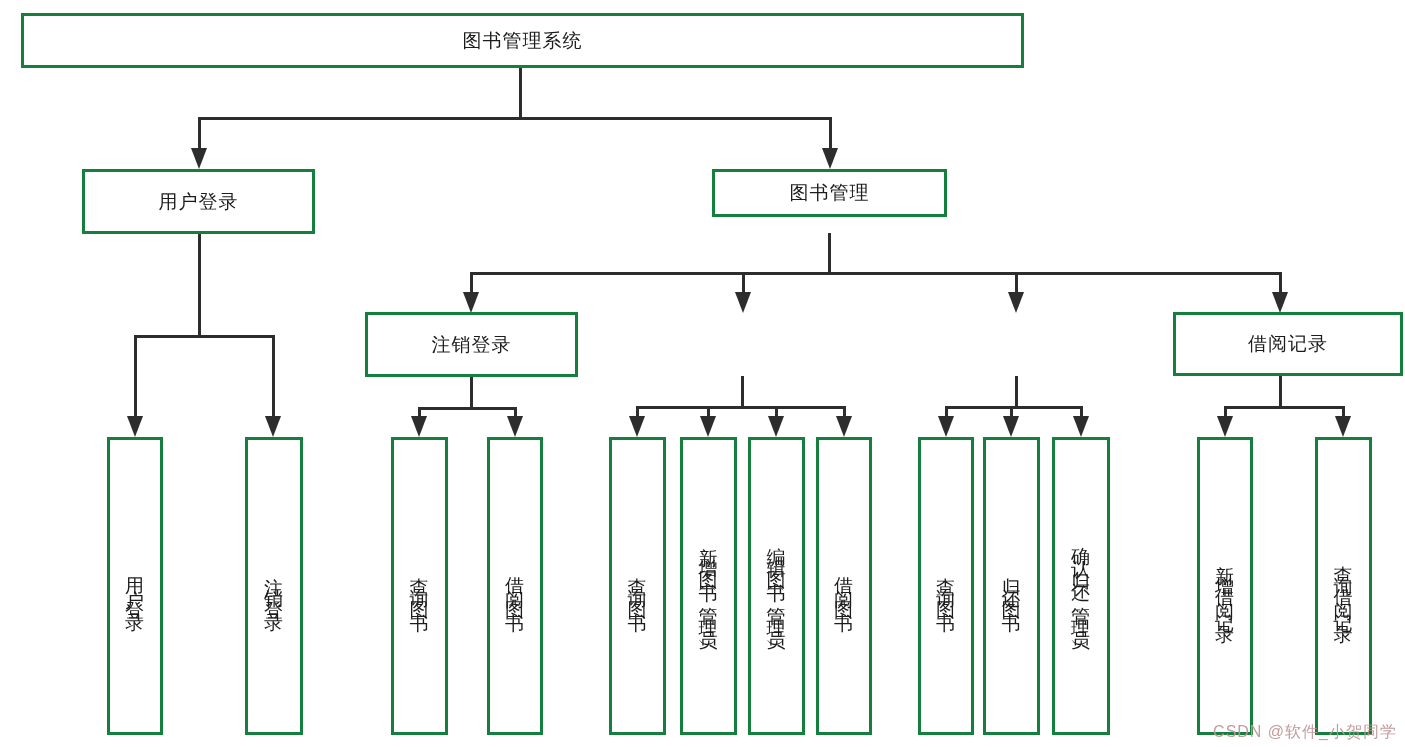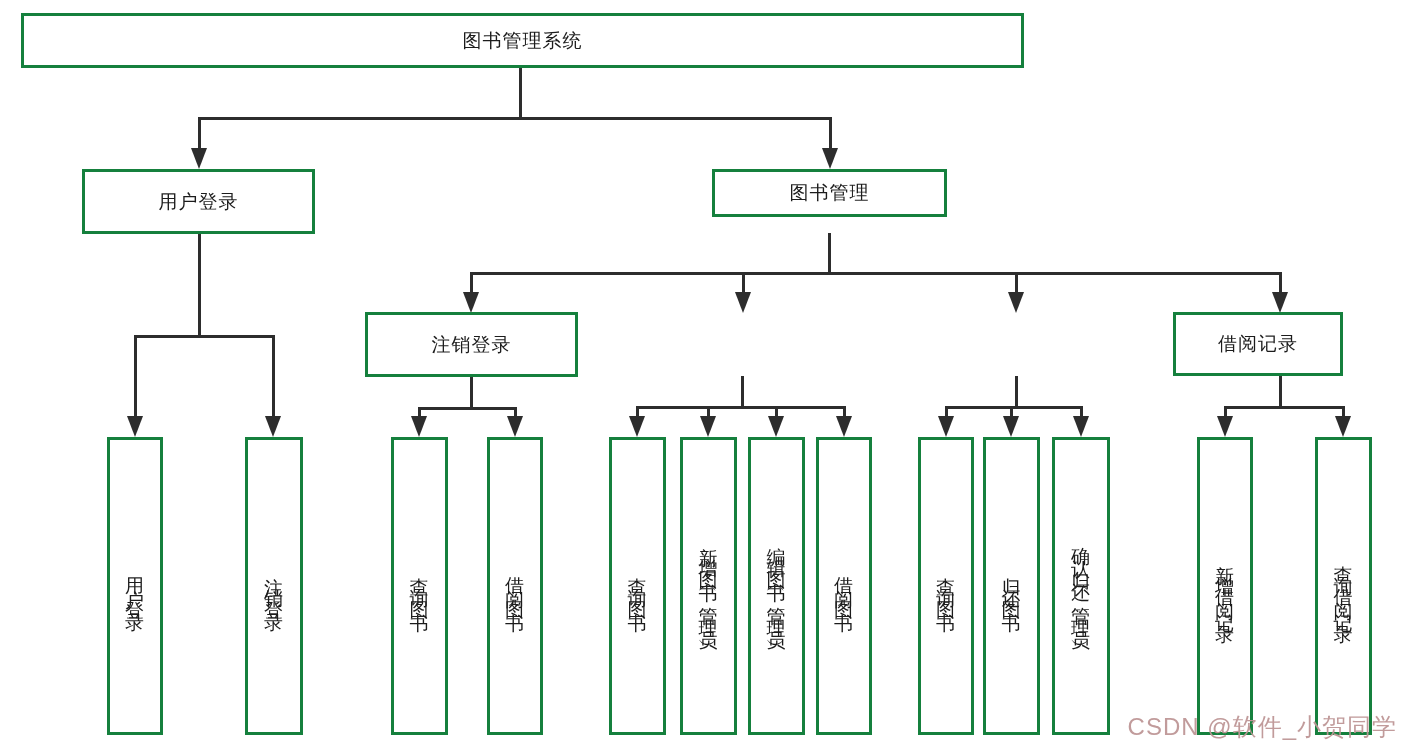--- a/index.html
+++ b/index.html
@@ -35,21 +35,21 @@
   .hl{position:absolute;height:3px;background:#2d2d2d;z-index:1;}
   .ar{
     position:absolute;width:0;height:0;z-index:1;
     border-left:8px solid transparent;
     border-right:8px solid transparent;
     border-top:21px solid #2d2d2d;
   }
   .watermark{
     position:absolute;
     right:8px;bottom:4px;
-    font-size:24px;
+    font-size:16px;
     color:rgba(190,150,150,0.95);
     letter-spacing:1px;
     z-index:3;
     white-space:nowrap;
   }
 </style>
 </head>
 <body>
 
 <div id="canvas">
@@ -87,21 +87,21 @@
   <div class="vl" style="left:742px;top:272px;height:22px;"></div>
   <div class="ar" style="left:735px;top:292px;"></div>
   <div class="vl" style="left:1015px;top:272px;height:22px;"></div>
   <div class="ar" style="left:1008px;top:292px;"></div>
   <div class="vl" style="left:1279px;top:272px;height:22px;"></div>
   <div class="ar" style="left:1272px;top:292px;"></div>
 
   <div class="box" style="left:365px;top:312px;width:213px;height:65px;">
     <span>注销登录</span>
   </div>
-  <div class="box" style="left:1173px;top:312px;width:170px;height:64px;">
+  <div class="box" style="left:1173px;top:312px;width:230px;height:64px;">
     <span>借阅记录</span>
   </div>
 
   <div class="vl" style="left:470px;top:377px;height:33px;"></div>
   <div class="hl" style="left:418px;top:407px;width:99px;"></div>
   <div class="vl" style="left:418px;top:407px;height:11px;"></div>
   <div class="ar" style="left:411px;top:416px;"></div>
   <div class="vl" style="left:514px;top:407px;height:11px;"></div>
   <div class="ar" style="left:507px;top:416px;"></div>
 

